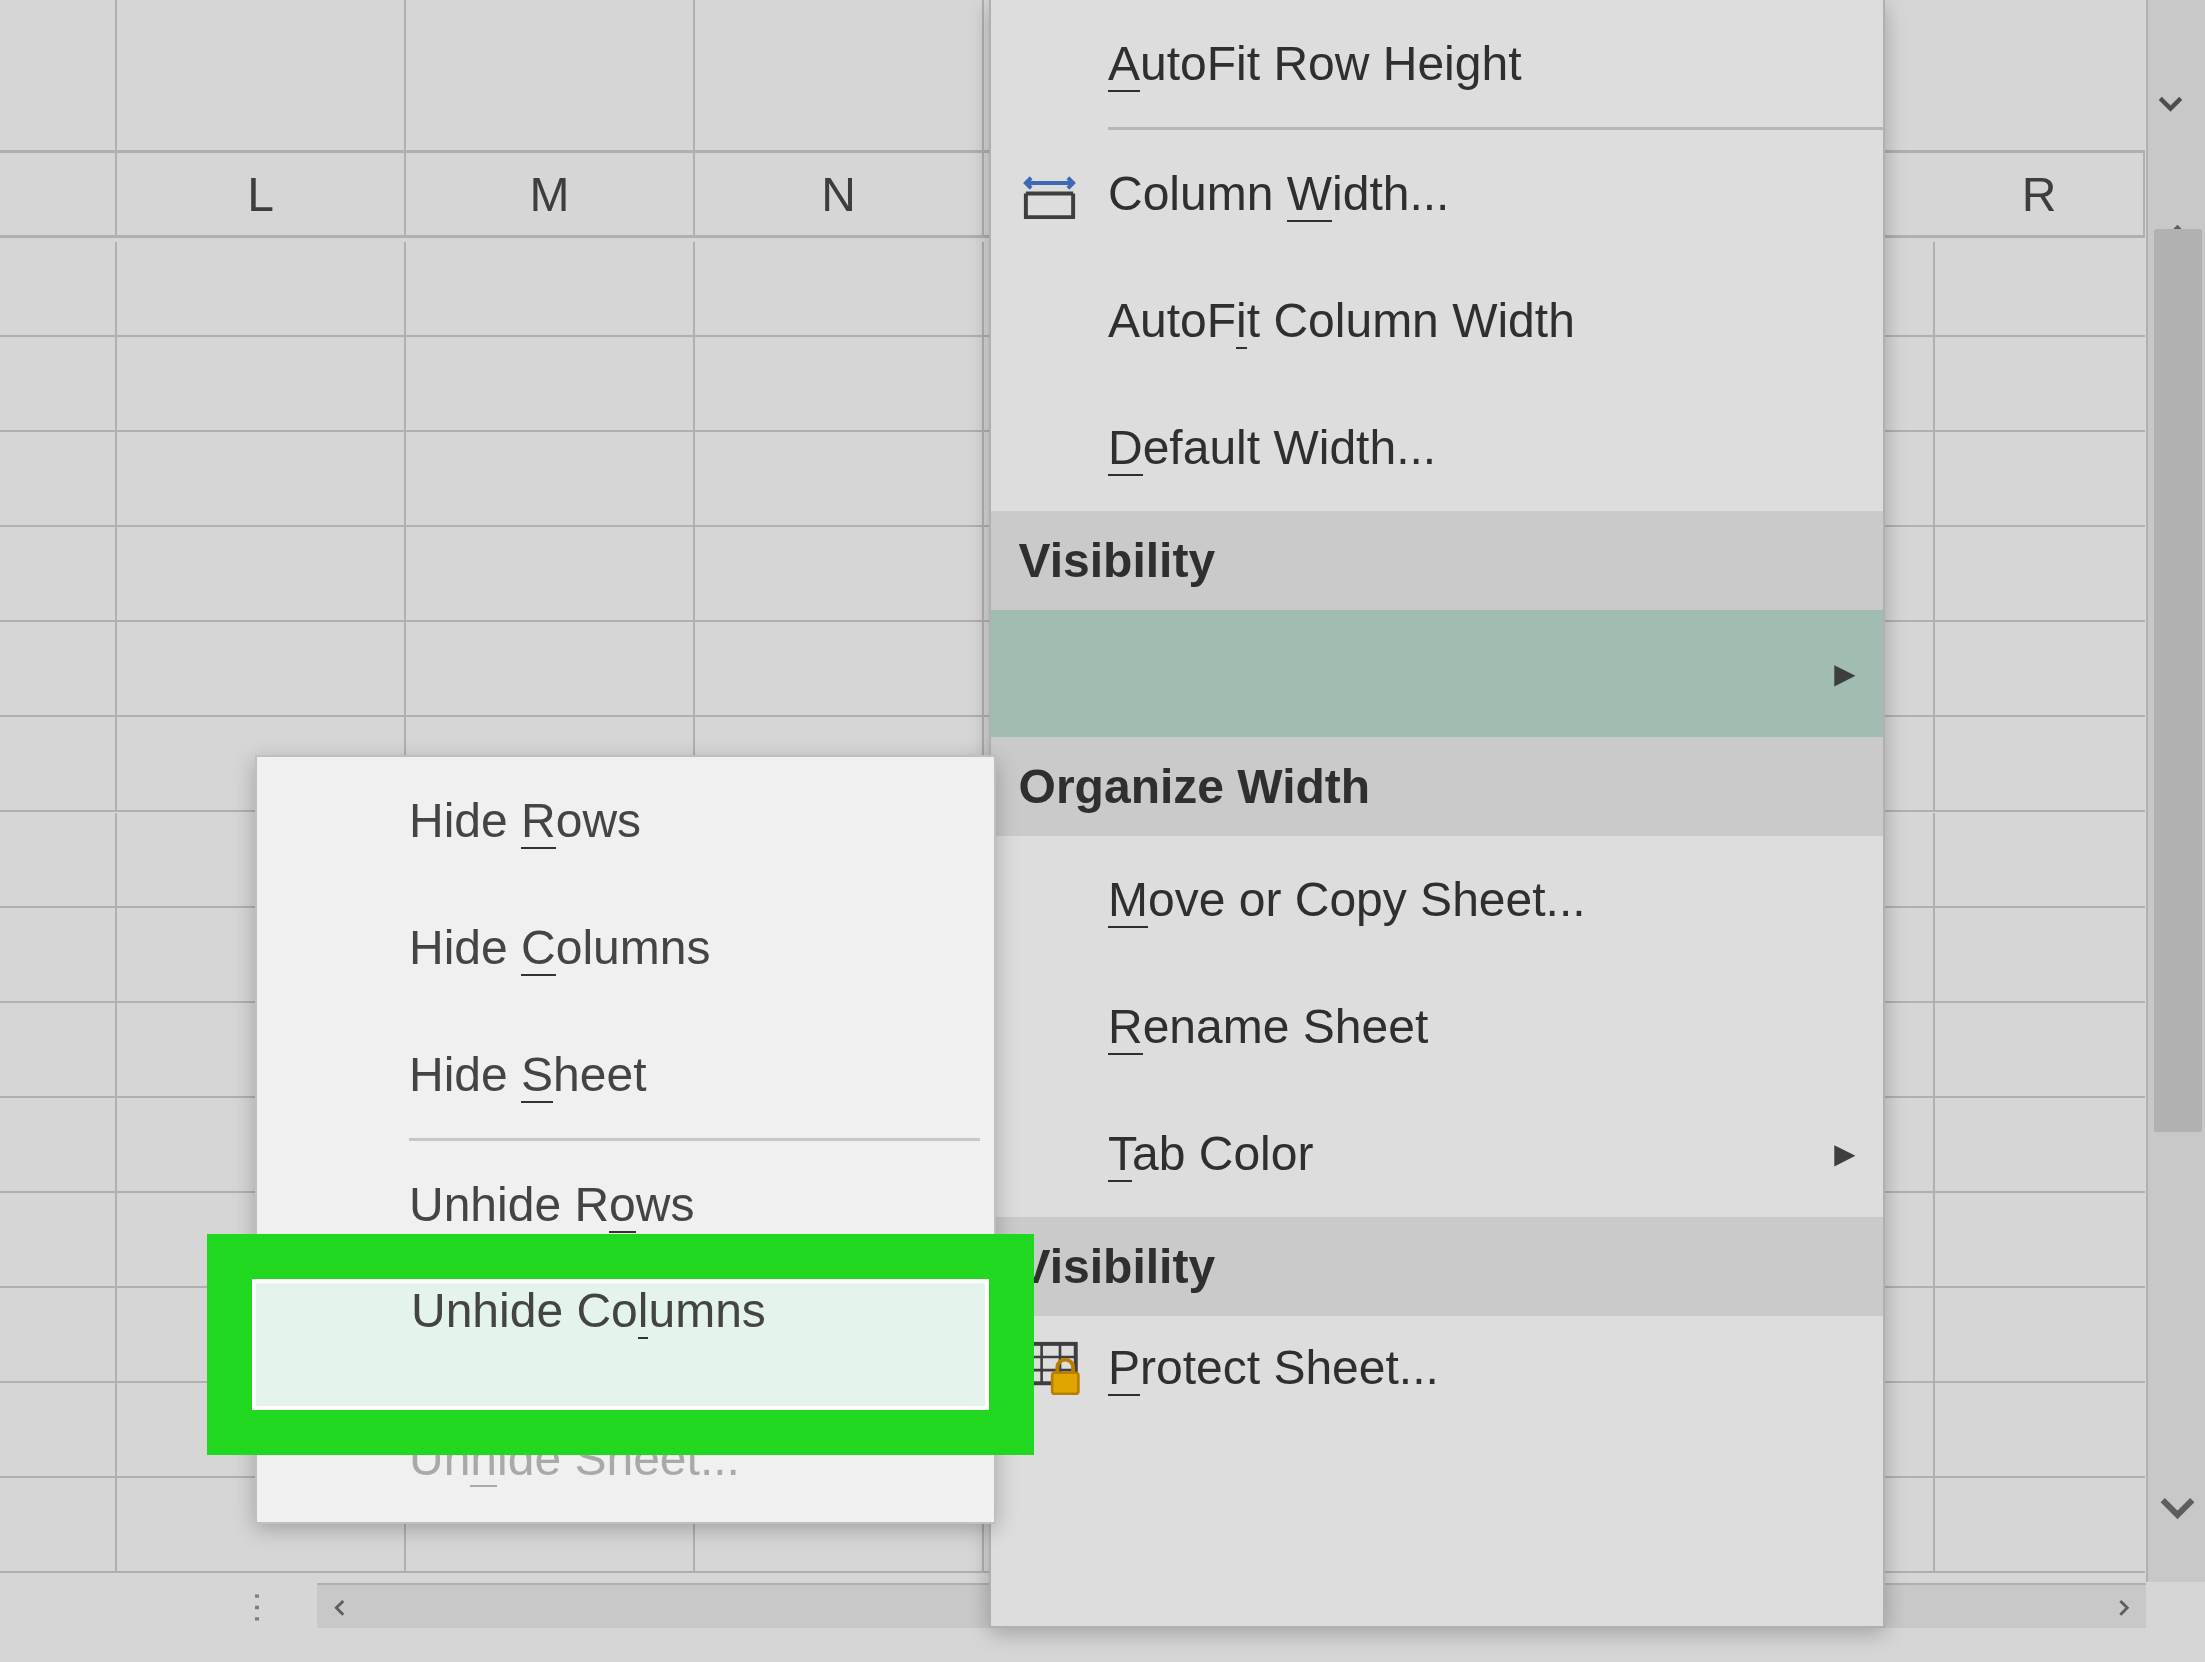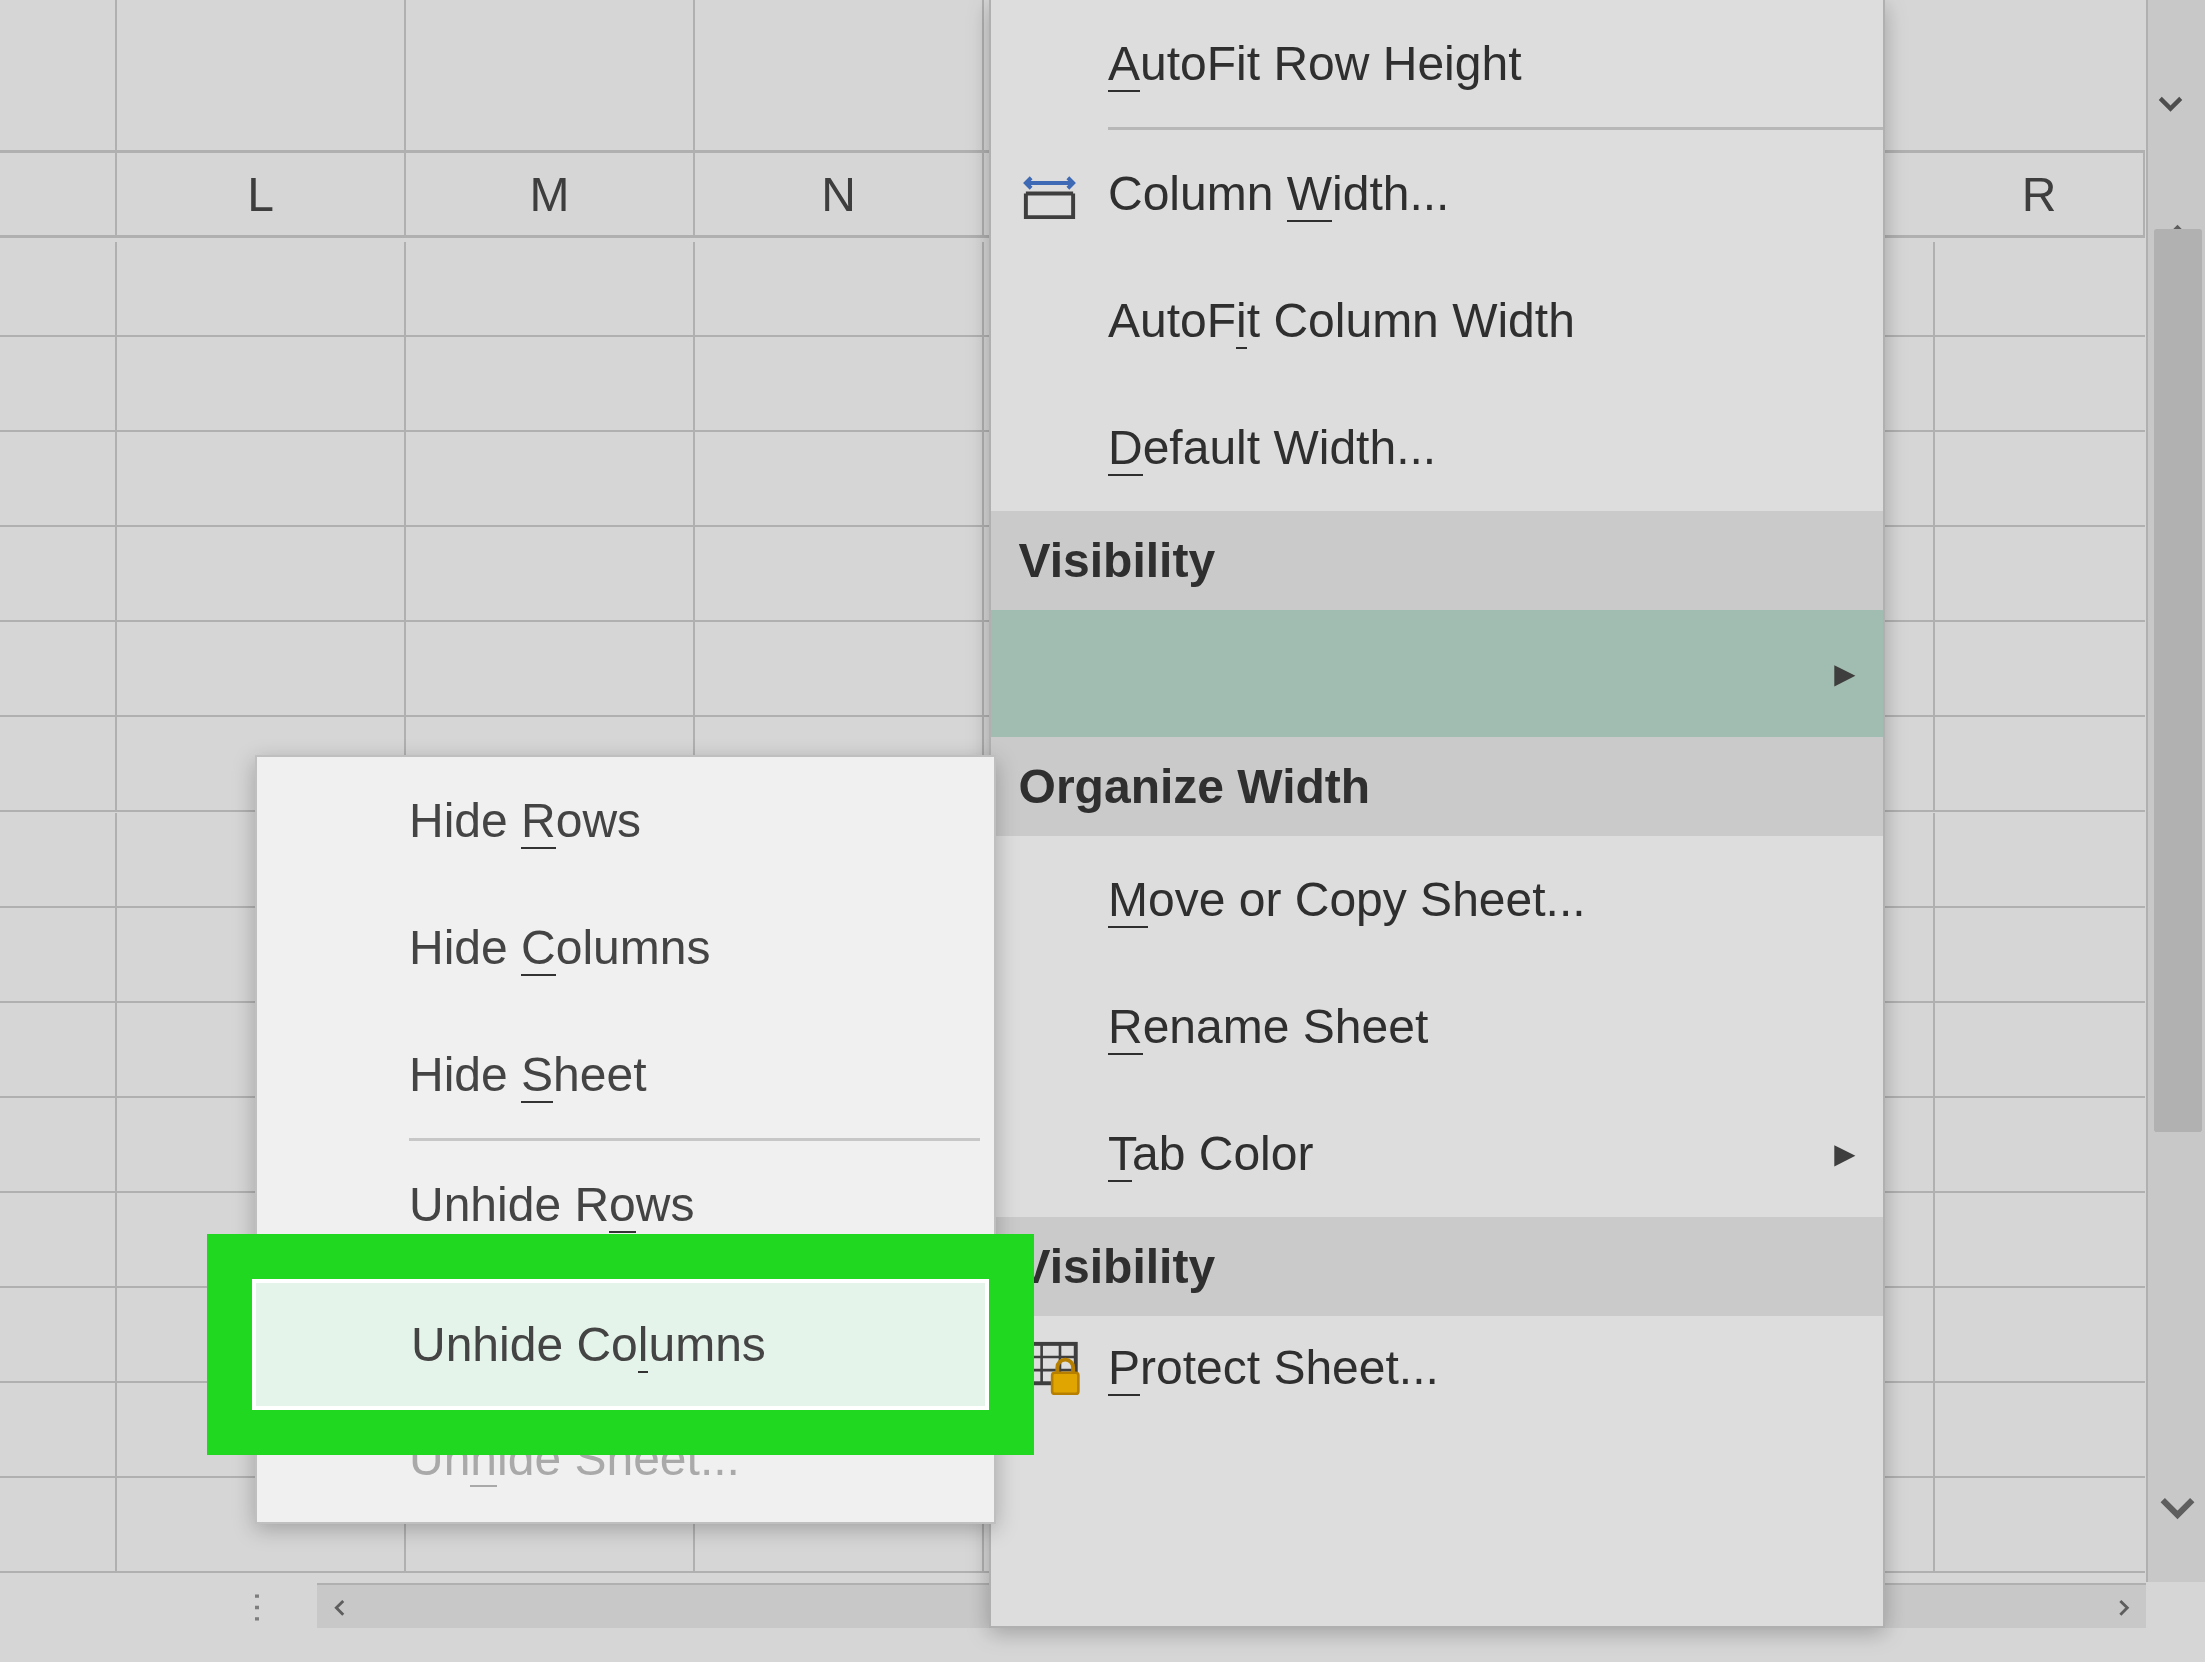--- a/index.html
+++ b/index.html
@@ -40,21 +40,21 @@
 
   
   .submenu{position:absolute;left:255px;top:755px;width:741px;background:#f0f0f0;border:2.8px solid #bfbfbf;box-shadow:0 5.5px 20.7px rgba(0,0,0,.25);z-index:5}
   .submenu .sitem{height:127px;display:flex;align-items:center;padding-left:152px;font-size:48px;color:#444}
   .submenu .sitem.disabled{color:#a9a9a9}
   .submenu .ssep{height:2.8px;background:#c7c7c7;margin-left:152px;margin-right:13.8px}
   .submenu .sitem.highlight{background:#e4f4ea}
 
   
   .green-box{position:absolute;left:207px;top:1234px;width:827px;height:221px;background:#1fd81f;z-index:6;display:flex;align-items:center;justify-content:center}
-  .green-box .inner{width:737px;height:131px;background:#e4f4ea;border:4.1px solid #fff;display:flex;align-items:center;padding-left:155px;font-size:48px;color:#444}
+  .green-box .inner{width:737px;height:131px;background:#e4f4ea;border:4.1px solid #fff;display:flex;align-items:flex-start;padding-left:155px;font-size:48px;color:#444}
 
   
   .svgicon{width:69px;height:69px}
 
   
   .dim{position:absolute;inset:0;background:rgba(0,0,0,.08);pointer-events:none;z-index:4}
 </style>
 </head>
 <body>
 

